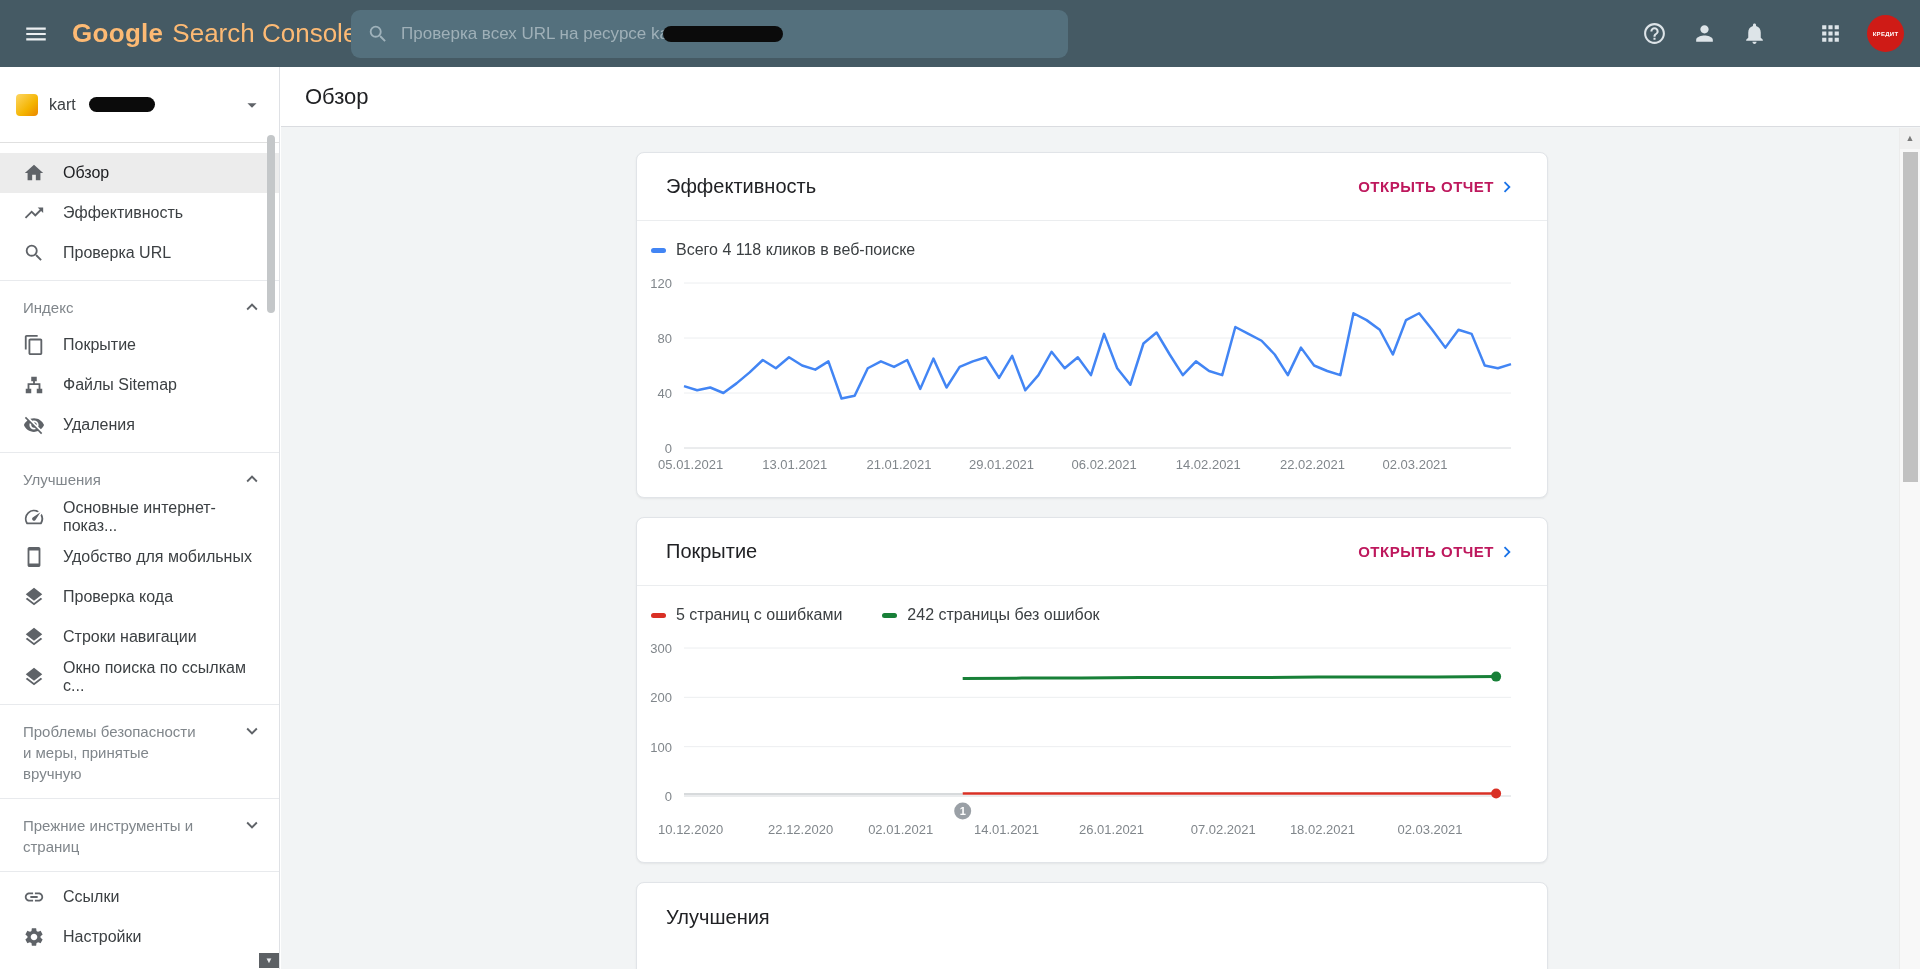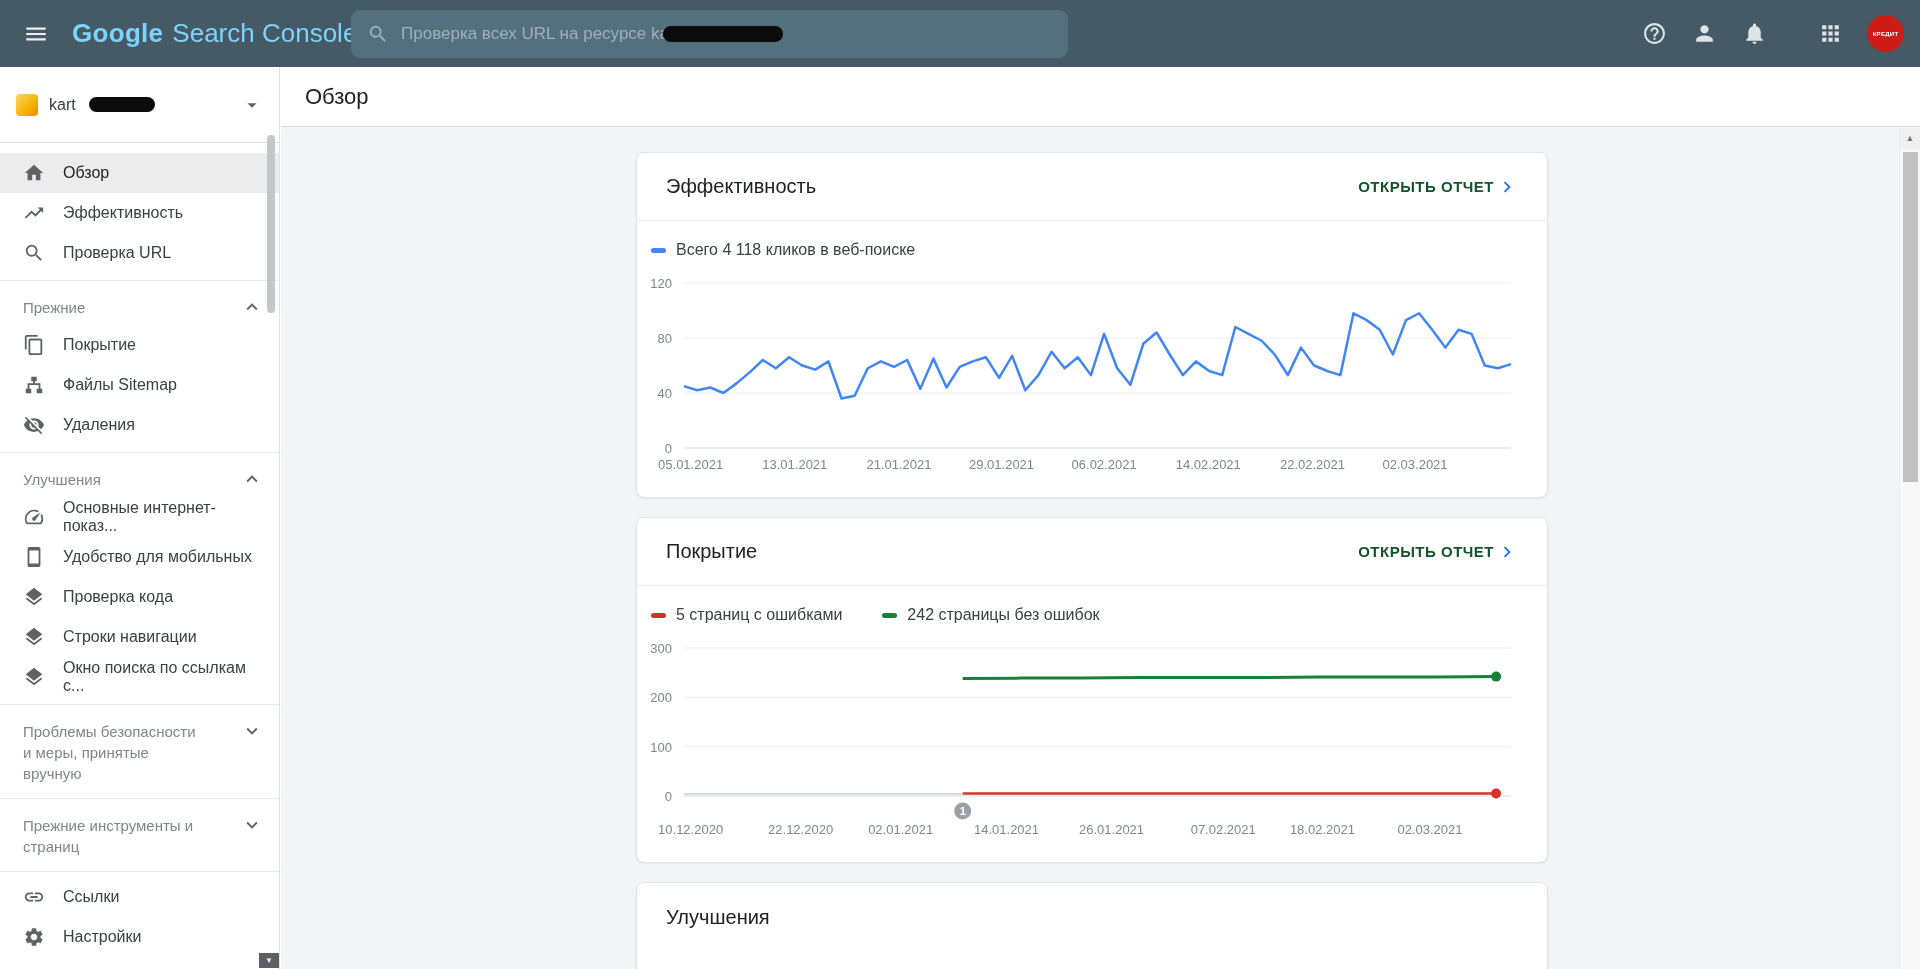--- a/index.html
+++ b/index.html
@@ -5,21 +5,21 @@
   * { margin:0; padding:0; box-sizing:border-box; }
   html,body { width:1920px; height:969px; overflow:hidden; background:#fff;
     font-family:"Liberation Sans", sans-serif; }
 
   
   .topbar { position:absolute; top:0; left:0; right:0; height:67px; background:#455a64;
     display:flex; align-items:center; z-index:30; }
   .hamburger { width:72px; height:67px; background:none; border:none; display:flex;
     align-items:center; justify-content:center; cursor:pointer; }
   .hamburger svg { width:26px; height:26px; fill:#eceff1; }
-  .logo { display:flex; align-items:baseline; gap:9px; color:#7dd3fc; white-space:nowrap; }
+  .logo { display:flex; align-items:baseline; gap:9px; color:#fdba74; white-space:nowrap; }
   .logo-google { font-size:26px; font-weight:700; letter-spacing:.3px; }
   .logo-product { font-size:26px; font-weight:400; }
   .searchbox { position:absolute; left:351px; top:10px; width:717px; height:48px;
     background:#54707d; border-radius:9px; }
   .search-ico { position:absolute; left:16px; top:13px; width:22px; height:22px; fill:#9fb2bb; }
   .search-input { width:100%; height:100%; background:transparent; border:none; outline:none;
     color:#dfe7ea; font-size:17px; padding:0 18px 0 50px; font-family:"Liberation Sans",sans-serif; }
   .search-input::placeholder { color:#9fb0b8; opacity:1; }
   .redact { display:inline-block; background:#0b0b0b; border-radius:8px; }
   .redact-search { position:absolute; left:312px; top:16px; width:120px; height:16px; }
@@ -64,21 +64,21 @@
   .page-title { font-size:22px; font-weight:400; color:#202124; }
   .content { position:absolute; top:61px; left:0; right:0; bottom:0; overflow:hidden; }
   .cards { width:912px; margin:24px 0 0 355px; display:flex; flex-direction:column; gap:19px; }
   .card { background:#fff; border:1px solid #e1e4e8; border-radius:8px;
     box-shadow:0 1px 2px rgba(60,64,67,.08); }
   .card-improvements { min-height:270px; }
   .card-header { height:68px; display:flex; align-items:center; justify-content:space-between;
     padding:0 29px; border-bottom:1px solid #ebedef; }
   .card-header.no-border { border-bottom:none; }
   .card-title { font-size:20px; font-weight:400; color:#202124; }
-  .open-report { display:flex; align-items:center; gap:2px; color:#14532d; font-size:15px;
+  .open-report { display:flex; align-items:center; gap:2px; color:#be185d; font-size:15px;
     font-weight:700; letter-spacing:.5px; cursor:pointer; text-decoration:none; }
   .chev-r { width:22px; height:22px; fill:#1a73e8; }
   .card-body { padding:12px 12px 14px; }
   .legend { display:flex; gap:40px; margin:8px 0 8px 2px; }
   .legend-item { display:flex; align-items:center; gap:10px; font-size:16px; color:#3c4043; }
   .legend-marker { width:15px; height:5px; border-radius:2.5px; flex:none; }
   .chart { display:block; }
   .tick { font-size:13px; fill:#80868b; }
 
   
@@ -160,21 +160,21 @@
         </div>
         <div class="nav-item">
           <svg viewBox="0 0 24 24" class="nav-ico">
             <path d="M15.5 14h-.79l-.28-.27A6.47 6.47 0 0 0 16 9.5 6.5 6.5 0 1 0 9.5 16c1.61 0 3.09-.59 4.23-1.57l.27.28v.79l5 4.99L20.49 19l-4.99-5zm-6 0A4.5 4.5 0 1 1 14 9.5 4.5 4.5 0 0 1 9.5 14z"></path>
           </svg>
           <span>Проверка URL</span>
         </div>
       </div>
       <div class="nav-group">
         <div class="section-head">
-          <span class="section-label">Прежние</span>
+          <span class="section-label">Индекс</span>
           <svg viewBox="0 0 24 24" class="chev">
             <path d="M12 8l-6 6 1.41 1.41L12 10.83l4.59 4.58L18 14z"></path>
           </svg>
         </div>
         <div class="nav-item">
           <svg viewBox="0 0 24 24" class="nav-ico">
             <path d="M16 1H4c-1.1 0-2 .9-2 2v14h2V3h12V1zm3 4H8c-1.1 0-2 .9-2 2v14c0 1.1.9 2 2 2h11c1.1 0 2-.9 2-2V7c0-1.1-.9-2-2-2zm0 16H8V7h11v14z"></path>
           </svg>
           <span>Покрытие</span>
         </div>

